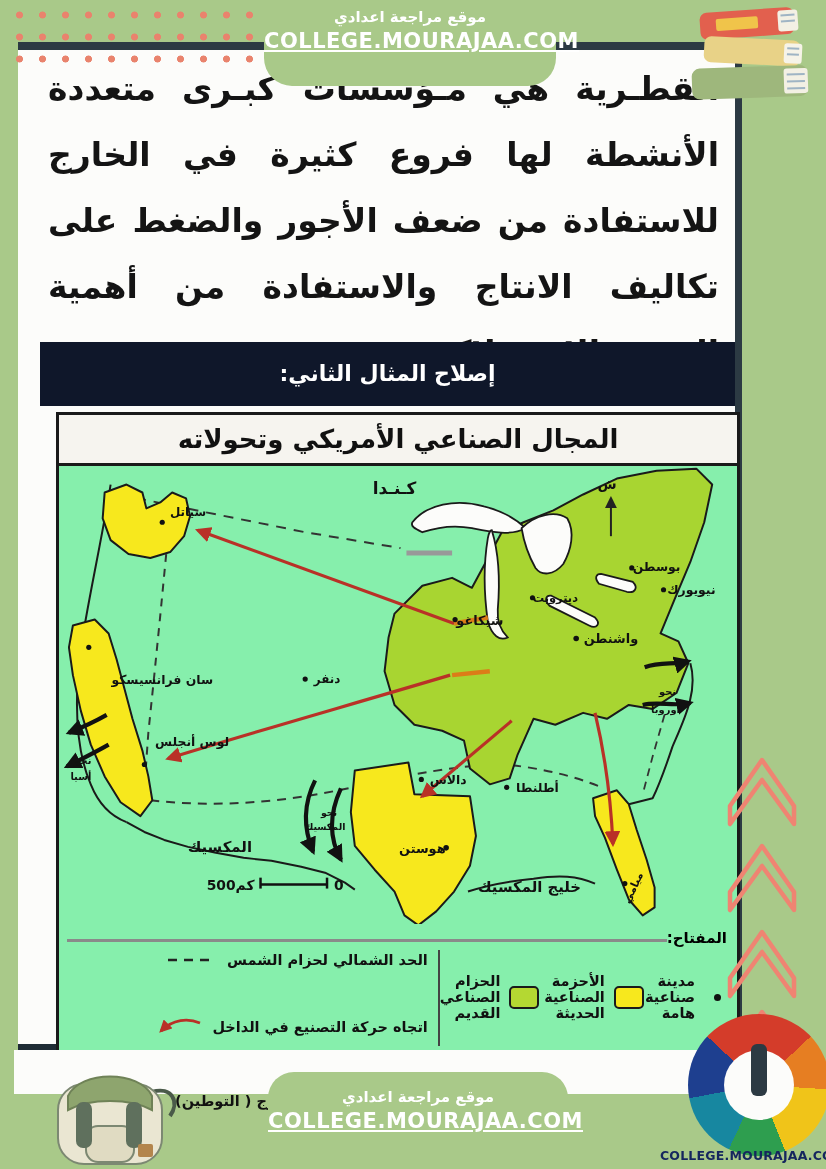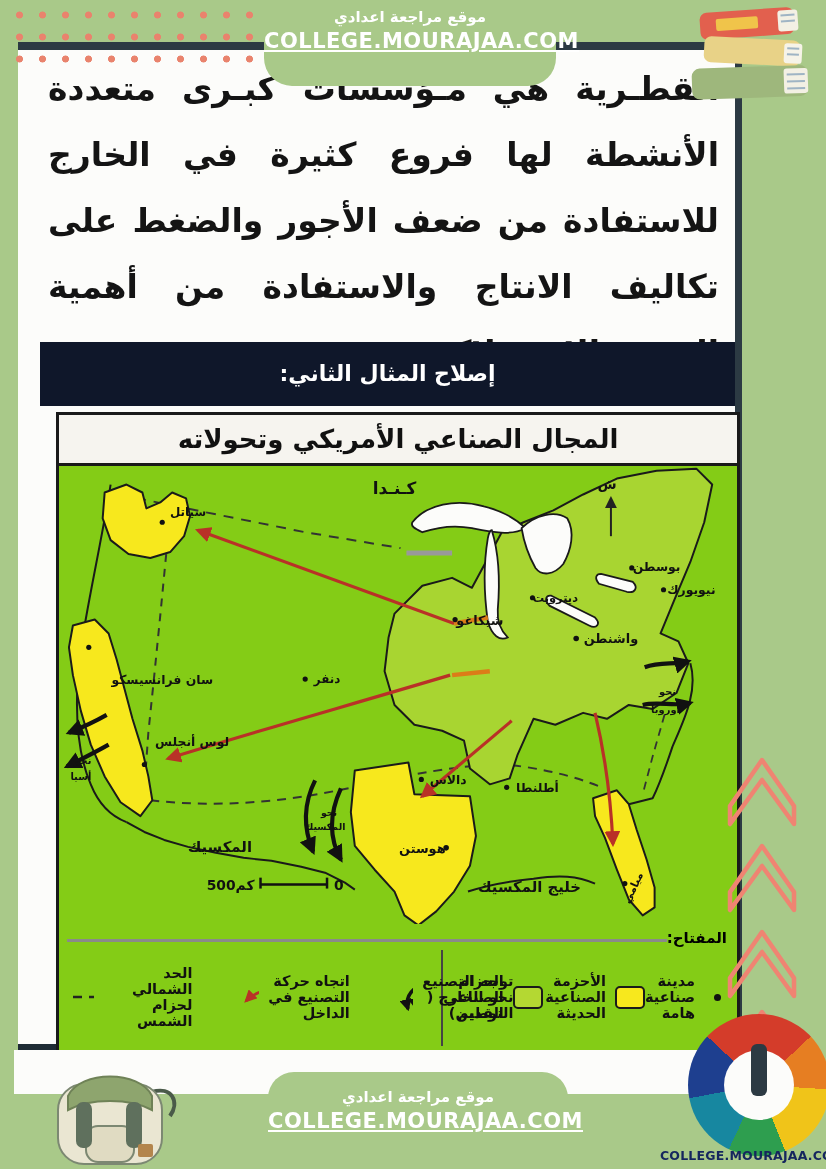--- a/index.html
+++ b/index.html
@@ -28,33 +28,33 @@
   
   .paragraph{position:absolute;left:30px;right:16px;top:6px;direction:rtl;text-align:justify;
     text-align-last:right;font-size:33px;font-weight:bold;line-height:66px;color:#141414;}
 
   
   .section-bar{position:absolute;left:22px;right:0;top:292px;height:64px;background:#0f172a;
     color:#fff;font-size:22px;font-weight:bold;text-align:center;line-height:64px;direction:rtl;}
 
   
   .map-box{position:absolute;left:38px;top:362px;width:684px;height:642px;box-sizing:border-box;
-    border:3px solid #1a1a1a;background:#84cc16;}
+    border:3px solid #1a1a1a;background:#86efac;}
   .map-title{height:48px;line-height:48px;text-align:center;font-size:26px;font-weight:bold;
     border-bottom:3px solid #1a1a1a;direction:rtl;color:#111;background:#f6f4ef;}
   .map-svg{display:block;width:678px;height:458px;}
   svg text{font-family:"DejaVu Sans",sans-serif;font-weight:bold;fill:#111;}
 
   
   .legend{height:126px;padding:2px 10px 0 8px;direction:rtl;}
   .legend-head{display:flex;align-items:center;gap:0;height:24px;}
   .legend-head .ttl{font-size:15px;font-weight:bold;white-space:nowrap;}
   .legend-head .rule{flex:1;height:3px;background:#8a8a8a;margin-top:4px;}
   .legend-cols{display:flex;direction:ltr;height:96px;}
-  .col-left{width:57%;border-right:2px solid #444;box-sizing:border-box;display:flex;flex-direction:row;justify-content:space-around;padding:2px 10px 4px 4px;gap:48px;}
+  .col-left{width:57%;border-right:2px solid #444;box-sizing:border-box;display:flex;flex-direction:column;justify-content:space-around;padding:2px 10px 4px 4px;gap:48px;}
   .col-right{width:43%;display:flex;flex-direction:row;justify-content:space-around;padding:2px 6px 4px 0;}
   .lrow{display:flex;align-items:center;justify-content:flex-end;gap:9px;direction:ltr;}
   .lrow .txt{font-size:14.5px;font-weight:bold;direction:rtl;color:#111;}
   .swatch{width:26px;height:19px;border:2px solid #1a1a1a;border-radius:5px;flex:0 0 auto;}
   .swatch.green{background:#b4d832;}
   .swatch.yellow{background:#f7e81d;}
   .cdot{width:7px;height:7px;background:#111;border-radius:50%;flex:0 0 auto;margin-left:10px;}
 
   
   .chev{position:absolute;left:722px;z-index:2;}

